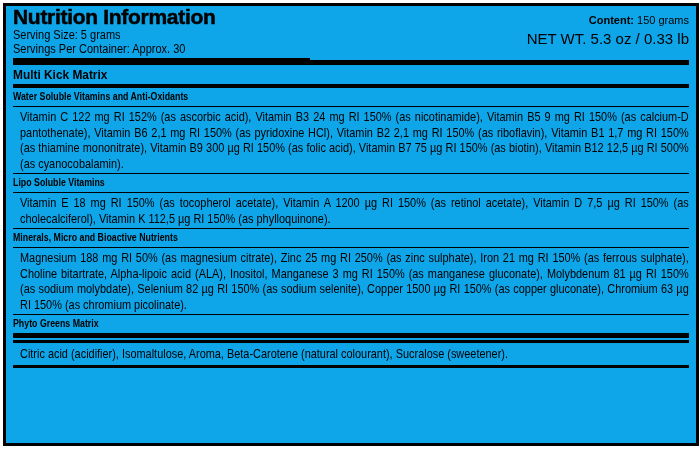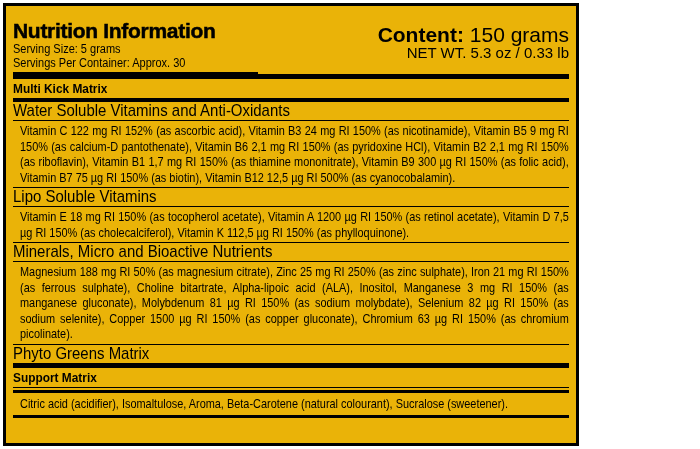--- a/index.html
+++ b/index.html
@@ -1,40 +1,40 @@
 <!DOCTYPE html>
 <html><head>
 <meta charset="utf-8">
 <style>
   html,body { margin:0; padding:0; background:#ffffff; }
   body { width:700px; height:449px; font-family:"Liberation Sans", sans-serif; color:#000; }
   .label {
-    box-sizing:border-box; width:576px; height:443px; margin:3px;
-    border:3px solid #000; background:#eab308; padding:14px 7px 0 7px; overflow:hidden;
+    box-sizing:border-box; width:696px; height:443px; margin:3px;
+    border:3px solid #000; background:#0ea5e9; padding:0 7px 0 7px; overflow:hidden;
   }
   
   .cx88 { display:block; width:113.6%; transform:scaleX(0.88); transform-origin:0 0; }
   .cx84 { display:block; width:119%; transform:scaleX(0.84); transform-origin:0 0; }
 
   .hdr { display:flex; justify-content:space-between; align-items:flex-start; margin-bottom:2px; }
   .title { font-size:21px; line-height:22px; font-weight:bold; letter-spacing:-0.3px; -webkit-text-stroke:0.5px #000; white-space:nowrap; }
   .serv { font-size:12.5px; font-weight:normal; line-height:14px; white-space:nowrap; }
   .hdr-right { text-align:right; padding-top:5px; white-space:nowrap; }
-  .content-line { font-size:21px; line-height:19px; }
+  .content-line { font-size:11px; line-height:19px; }
   .content-line b { font-weight:bold; }
   .netwt { font-size:15px; line-height:17px; }
 
   .bar-step { position:relative; height:7px; margin-top:1px; }
   .bar-step::before { content:""; position:absolute; left:0; top:0; width:44%; height:3px; background:#000; }
   .bar-step::after  { content:""; position:absolute; left:0; bottom:0; width:100%; height:5px; background:#000; }
   .bar4 { height:4px; background:#000; }
   .bar3 { height:3px; background:#000; }
 
   .mk-title { font-size:13.5px; font-weight:bold; line-height:16px; padding:2px 0 1px; white-space:nowrap; }
-  .sec-head { font-size:17px; line-height:16px; padding:1px 0; border-bottom:1.4px solid #000; white-space:nowrap; }
+  .sec-head { font-size:10px; line-height:16px; padding:1px 0; border-bottom:1.4px solid #000; white-space:nowrap;font-weight:bold; }
   .para { padding:2px 0 2px 7px; border-bottom:1.4px solid #000; }
   .para.last { border-bottom:none; }
   .para-inner { font-size:13px; line-height:15.5px; text-align:justify; }
 
   .support-head { font-size:13.5px; font-weight:bold; line-height:16px; padding:2px 0 1px; border-bottom:1.2px solid #000; white-space:nowrap; }
   .double-gap { height:2px; }
   .support-para { padding:3px 0 3px 7px; }
   .support-inner { font-size:13px; line-height:16px; }
   .footnote { font-size:13.5px; font-weight:bold; line-height:16px; padding:3px 0 2px; white-space:nowrap; }
 </style>
@@ -87,23 +87,20 @@
   <div class="para">
       <div class="para-inner cx84">Magnesium 188 mg RI 50% (as magnesium citrate), Zinc 25 mg RI 250% (as zinc sulphate), Iron 21 mg RI 150% (as ferrous sulphate), Choline bitartrate, Alpha-lipoic acid (ALA), Inositol, Manganese 3 mg RI 150% (as manganese gluconate), Molybdenum 81 µg RI 150% (as sodium molybdate), Selenium 82 µg RI 150% (as sodium selenite), Copper 1500 µg RI 150% (as copper gluconate), Chromium 63 µg RI 150% (as chromium picolinate).</div>
     </div>
 
   <div class="sec-head">
       <span class="cx88">Phyto Greens Matrix</span>
     </div>
 
   <div class="bar4"></div>
 
-  <div class="support-head">
-      <span class="cx88">Support Matrix</span>
-    </div>
   <div class="double-gap"></div>
   <div class="bar3"></div>
 
   <div class="support-para">
       <div class="support-inner cx84">Citric acid (acidifier), Isomaltulose, Aroma, Beta-Carotene (natural colourant), Sucralose (sweetener).</div>
     </div>
 
   <div class="bar3"></div>
 
 

